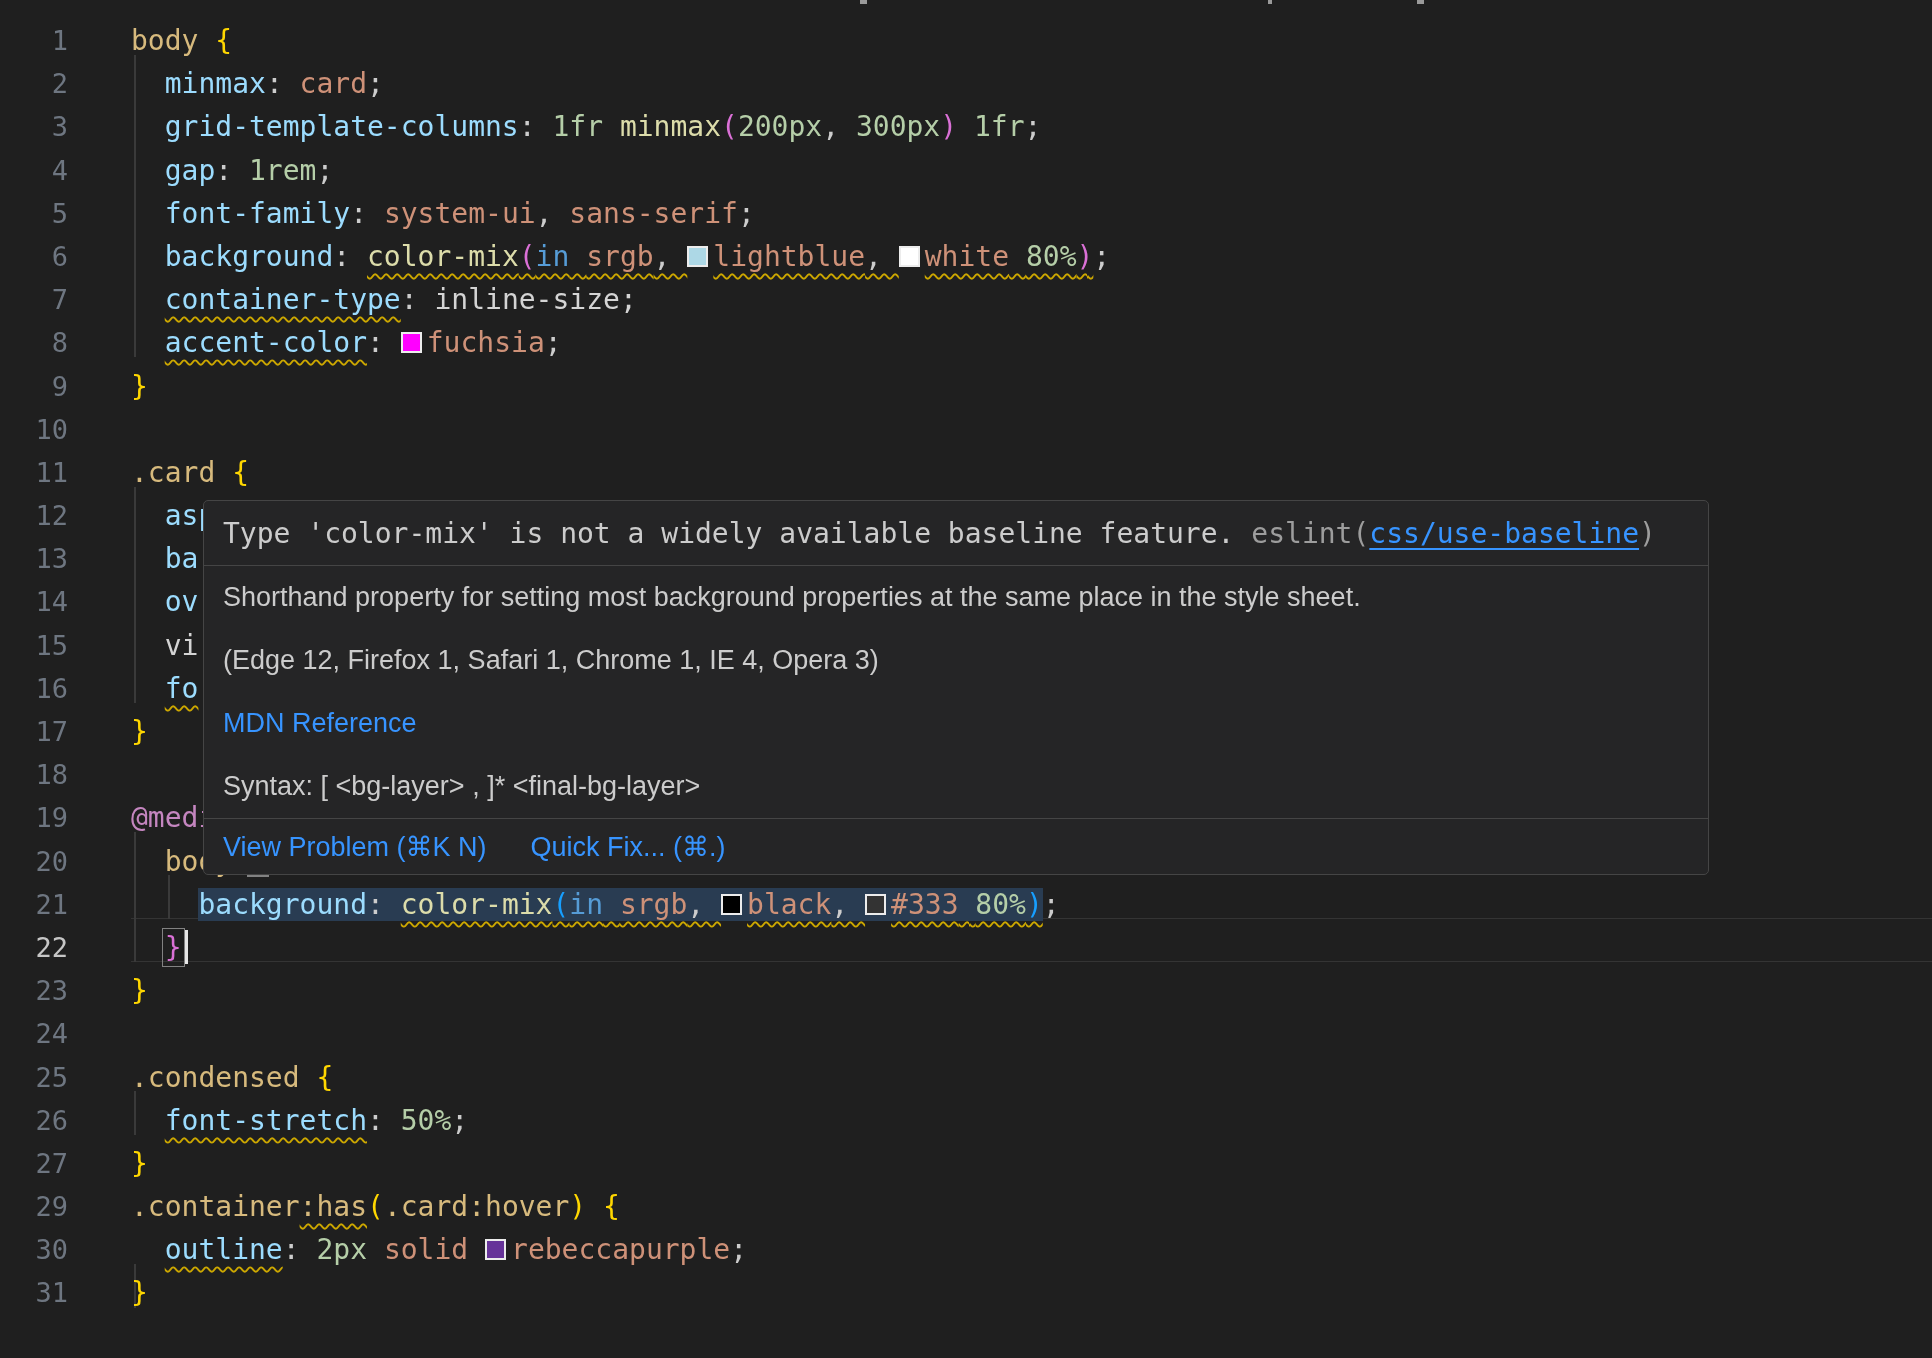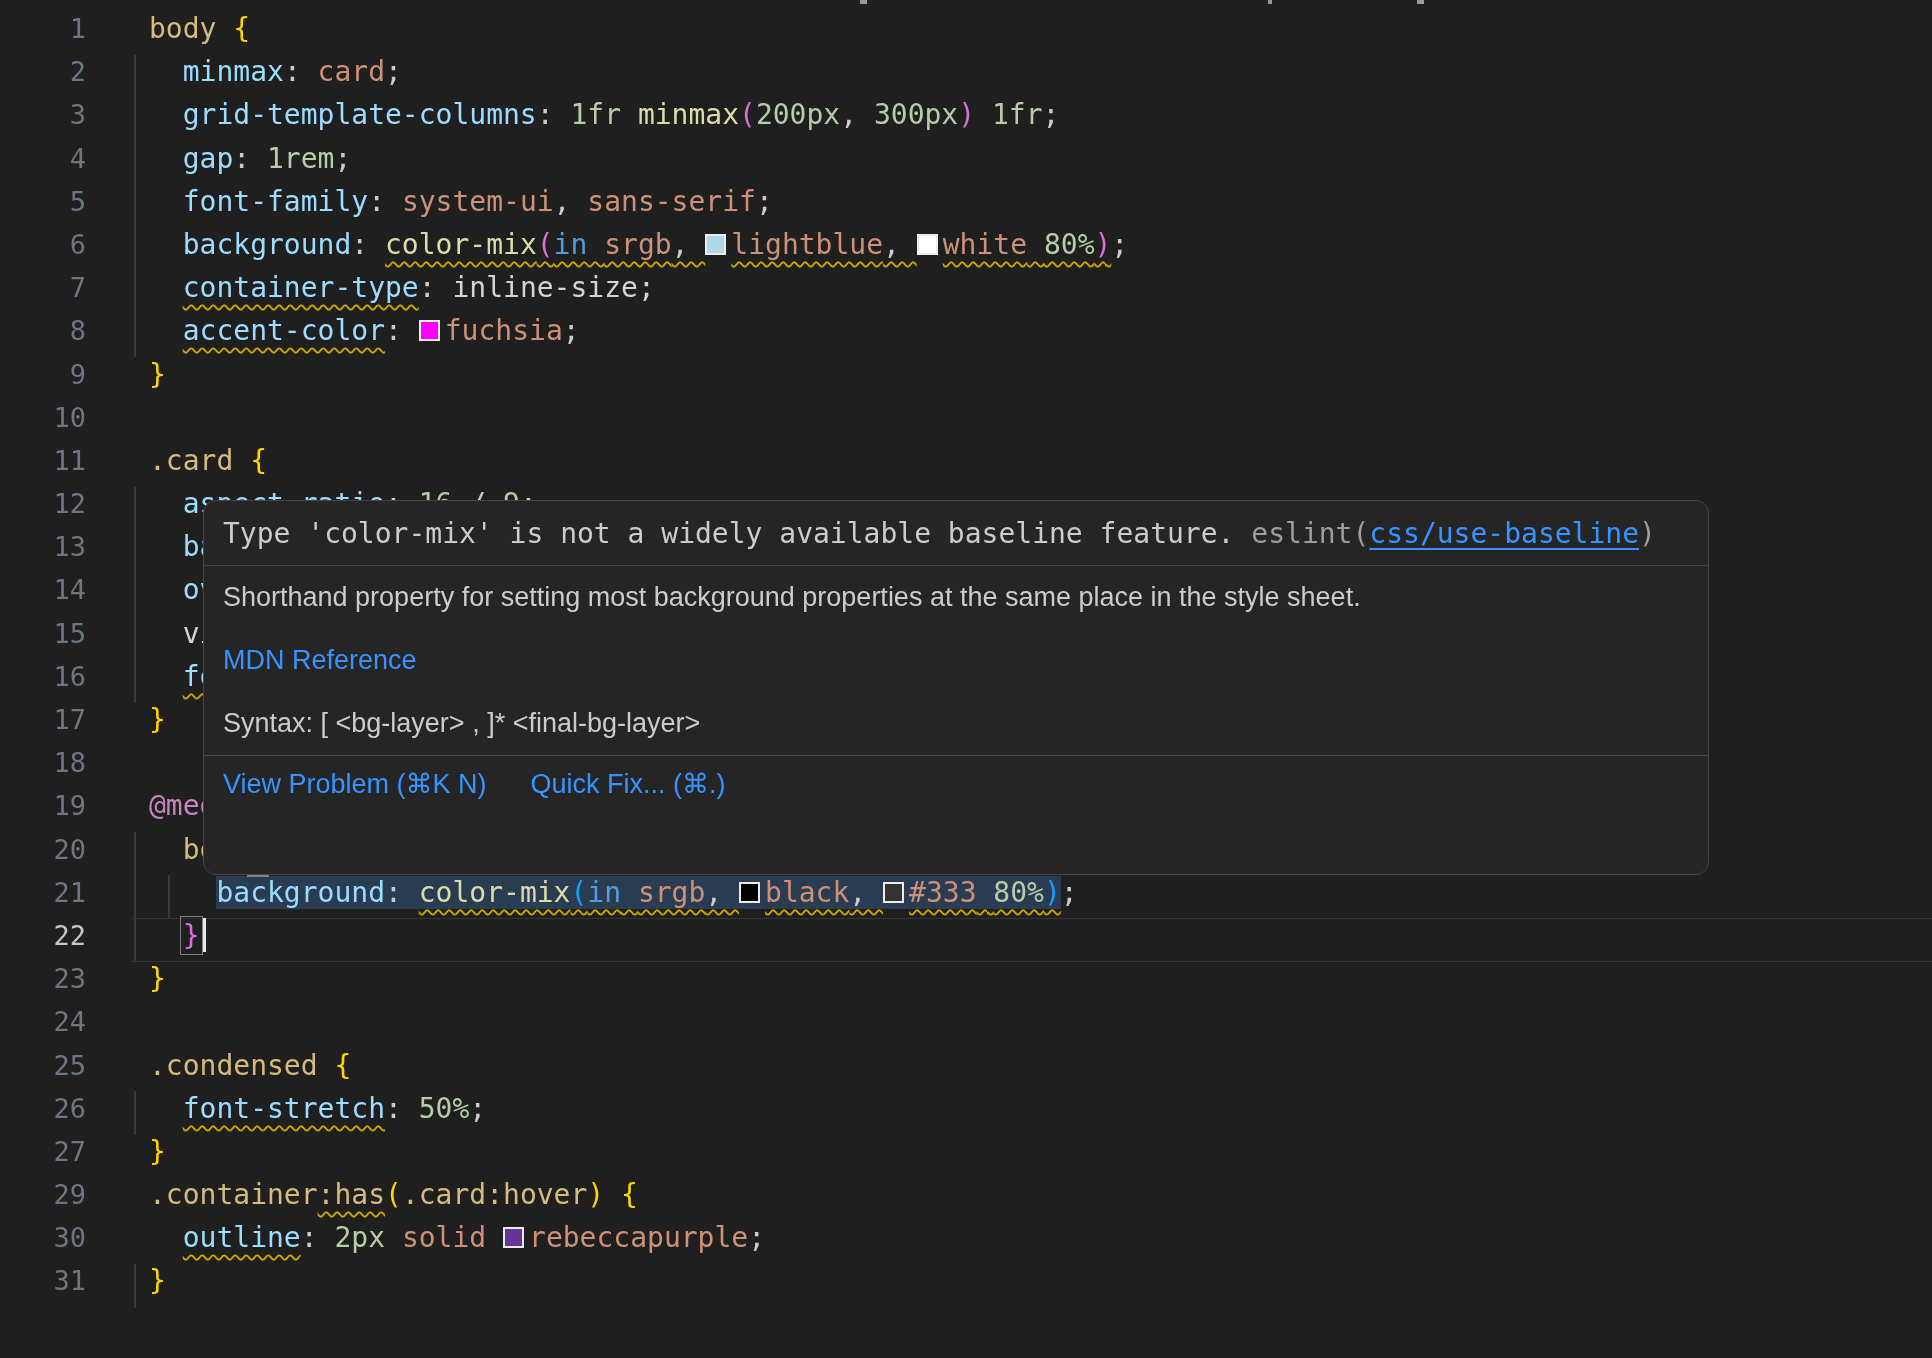--- a/index.html
+++ b/index.html
@@ -1,20 +1,20 @@
 <!DOCTYPE html>
 <html><head>
 <meta charset="utf-8">
 <style>
   html,body{margin:0;padding:0;background:#1f1f1f;}
   .stage{position:relative;width:1932px;height:1358px;background:var(--bg);overflow:hidden;
          font-family:"DejaVu Sans Mono",monospace;}
   
   .lines{position:absolute;left:0;top:11px;width:100%;}
-  .line{height:43.2px;line-height:36px;white-space:pre;font-size:28px;position:relative;padding-left:18px;}
+  .line{height:43.2px;line-height:60px;white-space:pre;font-size:28px;position:relative;}
   .ln{display:inline-block;width:68px;text-align:right;margin-right:63px;
       color:var(--lnum);font-size:27px;}
   .ln.active{color:var(--lnumAct);}
   .c-sel{color:var(--sel)} .c-prop{color:var(--prop)} .c-punc{color:var(--punc)}
   .c-val{color:var(--val)} .c-num{color:var(--num)} .c-fn{color:var(--fn)}
   .c-kw{color:var(--kw)} .c-at{color:var(--at)} .c-gray{color:var(--plain)}
   .c-b1{color:var(--b1)} .c-b2{color:var(--b2)} .c-b3{color:var(--b3)}
   .sq{text-decoration:underline;text-decoration-style:wavy;text-decoration-color:var(--squig);
       text-decoration-thickness:2.4px;text-underline-offset:7px;}
   .hl{background:var(--hlbg);}
@@ -24,21 +24,21 @@
   .cursor{display:inline-block;width:3px;height:34px;background:var(--caret);
           vertical-align:-7px;margin-left:3px;}
   
   .guide{position:absolute;width:1.5px;background:var(--guide);}
   .curline{position:absolute;left:131px;right:0;top:918px;height:42px;
            border-top:1.5px solid var(--clb);border-bottom:1.5px solid var(--clb);}
   .fragment{position:absolute;background:var(--bmatch);}
   .topglyph{position:absolute;top:0;height:4px;width:7px;background:#9a9a9a;}
   
   .tooltip{position:absolute;left:203px;top:500px;width:1506px;height:375px;
-           background:var(--ttbg);border:1.5px solid var(--ttbd);border-radius:13px;
+           background:var(--ttbg);border:1.5px solid var(--ttbd);border-radius:5px;
            box-sizing:border-box;z-index:10;color:var(--tttx);}
   .t-row1{height:64px;display:flex;align-items:center;padding:0 19px;
           border-bottom:1px solid var(--ttbd);font-size:28px;white-space:pre;
           font-family:"DejaVu Sans Mono",monospace;}
   .t-dim{color:var(--ttdim);}
   .t-link{color:var(--link);text-decoration:underline;text-underline-offset:5px;cursor:pointer;}
   .t-docs{font-family:"Liberation Sans","DejaVu Sans",sans-serif;font-size:27px;
           padding:0 19px;}
   .t-docrow{height:63px;display:flex;align-items:center;}
   .t-mdn{color:var(--link);cursor:pointer;}
@@ -99,20 +99,21 @@
     </div>
 
   <div class="fragment" style="left:247px;top:874.5px;width:22px;height:2px;z-index:11;"></div>
 
   <div class="tooltip">
     <div class="t-row1">
       <span>Type 'color-mix' is not a widely available baseline feature. </span><span class="t-dim">eslint(</span><span class="t-link">css/use-baseline</span><span class="t-dim">)</span>
     </div>
     <div class="t-docs">
       <div class="t-docrow">Shorthand property for setting most background properties at the same place in the style sheet.</div>
+      <div class="t-docrow">(Edge 12, Firefox 1, Safari 1, Chrome 1, IE 4, Opera 3)</div>
       <div class="t-docrow">
           <span class="t-mdn">MDN Reference</span>
         </div>
       <div class="t-docrow">Syntax: [ &lt;bg-layer&gt; , ]* &lt;final-bg-layer&gt;</div>
     </div>
     <div class="t-actions">
       <span class="t-action">View Problem (⌘K N)</span>
       <span class="t-action">Quick Fix... (⌘.)</span>
     </div>
   </div>

